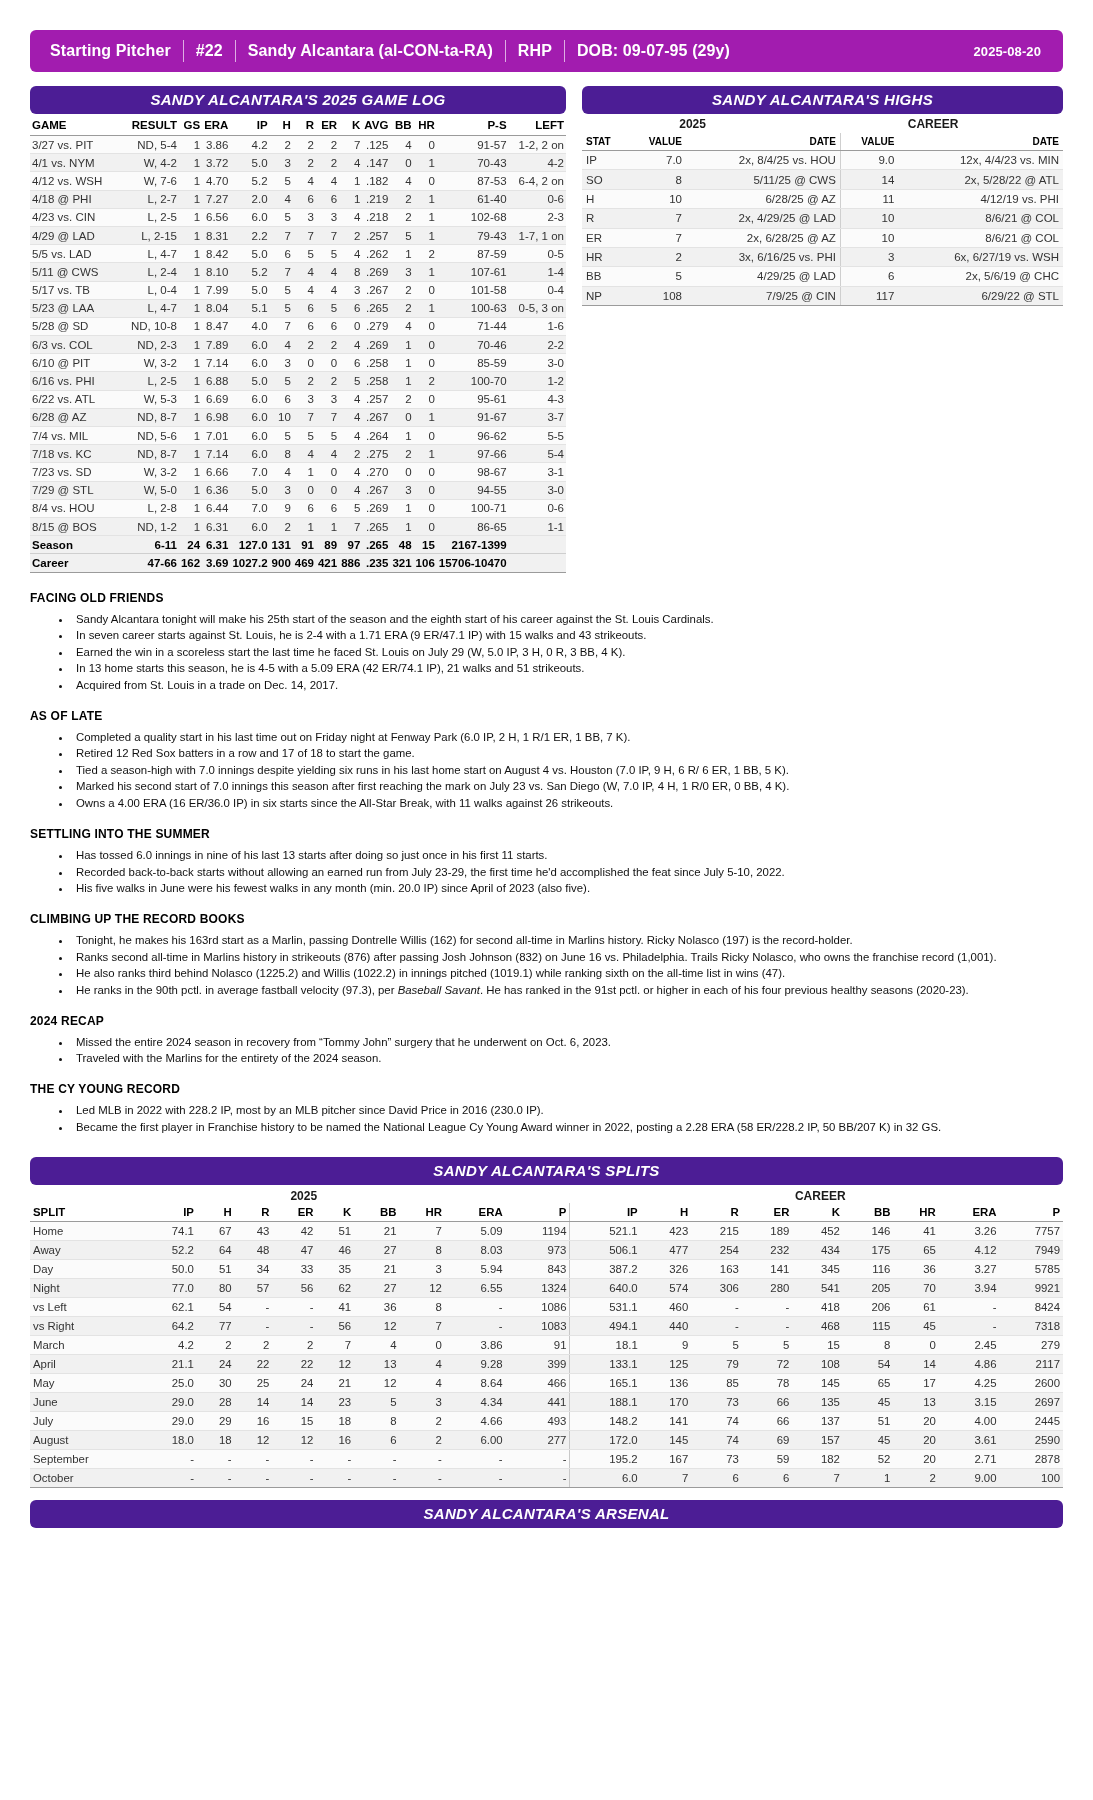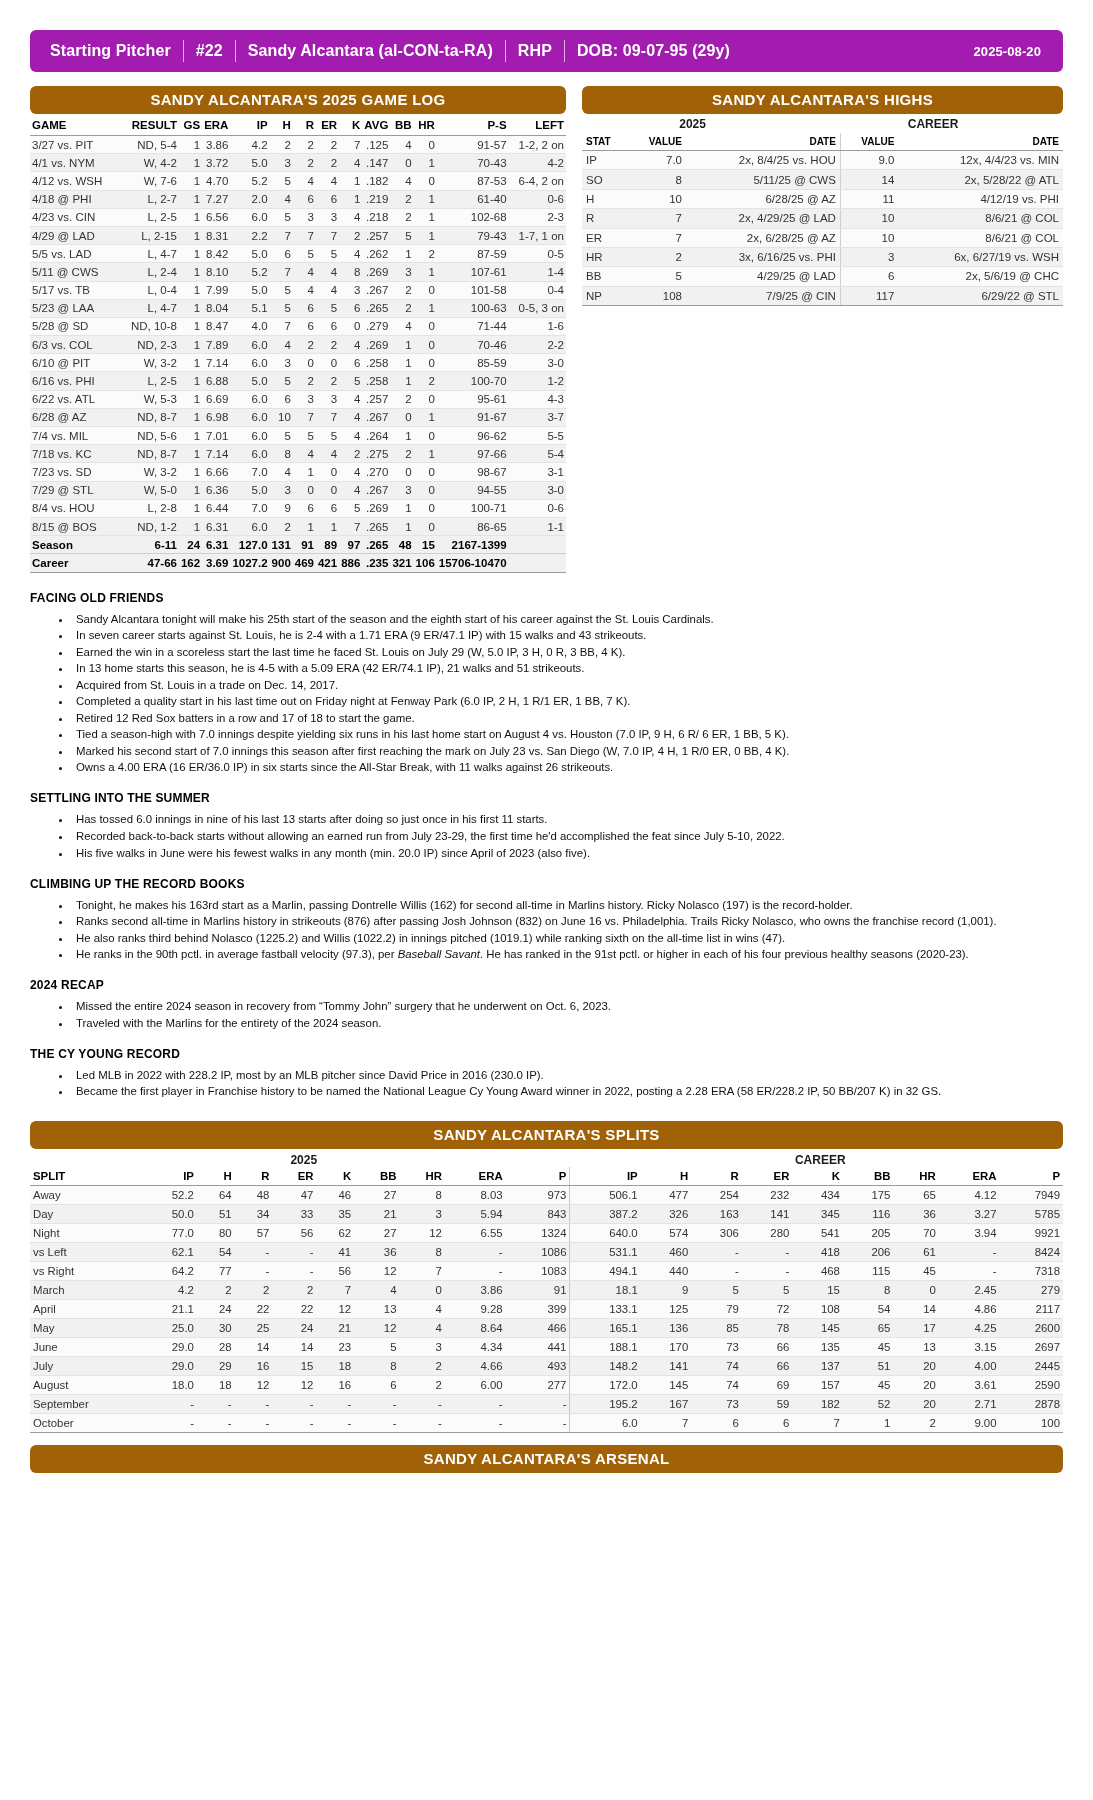--- a/index.html
+++ b/index.html
@@ -30,28 +30,29 @@
   .titlebar .left { display:flex; align-items:center; gap:0; }
   .titlebar .seg { padding:0 12px; white-space:nowrap; }
   .titlebar .seg:first-child { padding-left:4px; }
   .titlebar .divider {
     width:1px; height:22px; background:rgba(255,255,255,.65);
   }
   .titlebar .date { font-size:13px; font-weight:bold; padding-right:6px; }
 
   
   .banner {
-    background:#a16207;
+    background:#4c1d95;
     color:#fff;
     border-radius:6px;
     text-align:center;
     font-weight:bold;
     font-size:15px;
     padding:5px 0 6px 0;
     letter-spacing:.3px;
+    font-style:italic;
   }
 
   
   .toprow { display:flex; gap:16px; margin-top:14px; align-items:flex-start; }
   .col-left { width:536px; }
   .col-right { flex:1; }
 
   table.stat { width:100%; border-collapse:collapse; font-size:11.5px; }
   table.stat th {
     font-weight:bold; color:#000; font-size:11.5px;
@@ -638,20 +639,21 @@
 
   <div class="notes" id="notes-root">
       <div class="note-head">FACING OLD FRIENDS</div>
       <ul class="bullets">
         <li>Sandy Alcantara tonight will make his 25th start of the season and the eighth start of his career against the St. Louis Cardinals.</li>
         <li>In seven career starts against St. Louis, he is 2-4 with a 1.71 ERA (9 ER/47.1 IP) with 15 walks and 43 strikeouts.</li>
         <li>Earned the win in a scoreless start the last time he faced St. Louis on July 29 (W, 5.0 IP, 3 H, 0 R, 3 BB, 4 K).</li>
         <li>In 13 home starts this season, he is 4-5 with a 5.09 ERA (42 ER/74.1 IP), 21 walks and 51 strikeouts.</li>
         <li>Acquired from St. Louis in a trade on Dec. 14, 2017.</li>
       </ul>
+      <div class="note-head">AS OF LATE</div>
       <ul class="bullets">
         <li>Completed a quality start in his last time out on Friday night at Fenway Park (6.0 IP, 2 H, 1 R/1 ER, 1 BB, 7 K).</li>
         <li>Retired 12 Red Sox batters in a row and 17 of 18 to start the game.</li>
         <li>Tied a season-high with 7.0 innings despite yielding six runs in his last home start on August 4 vs. Houston (7.0 IP, 9 H, 6 R/ 6 ER, 1 BB, 5 K).</li>
         <li>Marked his second start of 7.0 innings this season after first reaching the mark on July 23 vs. San Diego (W, 7.0 IP, 4 H, 1 R/0 ER, 0 BB, 4 K).</li>
         <li>Owns a 4.00 ERA (16 ER/36.0 IP) in six starts since the All-Star Break, with 11 walks against 26 strikeouts.</li>
       </ul>
       <div class="note-head">SETTLING INTO THE SUMMER</div>
       <ul class="bullets">
         <li>Has tossed 6.0 innings in nine of his last 13 starts after doing so just once in his first 11 starts.</li>
@@ -704,20 +706,41 @@
             <th class="ta-r">ER</th>
             <th class="ta-r">K</th>
             <th class="ta-r">BB</th>
             <th class="ta-r">HR</th>
             <th class="ta-r">ERA</th>
             <th class="ta-r">P</th>
           </tr>
         </thead>
       <tbody id="sp-body">
           <tr>
+            <td class="ta-l">Home</td>
+            <td class="ta-r">74.1</td>
+            <td class="ta-r">67</td>
+            <td class="ta-r">43</td>
+            <td class="ta-r">42</td>
+            <td class="ta-r">51</td>
+            <td class="ta-r">21</td>
+            <td class="ta-r">7</td>
+            <td class="ta-r">5.09</td>
+            <td class="ta-r">1194</td>
+            <td class="ta-r divcol">521.1</td>
+            <td class="ta-r">423</td>
+            <td class="ta-r">215</td>
+            <td class="ta-r">189</td>
+            <td class="ta-r">452</td>
+            <td class="ta-r">146</td>
+            <td class="ta-r">41</td>
+            <td class="ta-r">3.26</td>
+            <td class="ta-r">7757</td>
+          </tr>
+          <tr>
             <td class="ta-l">Away</td>
             <td class="ta-r">52.2</td>
             <td class="ta-r">64</td>
             <td class="ta-r">48</td>
             <td class="ta-r">47</td>
             <td class="ta-r">46</td>
             <td class="ta-r">27</td>
             <td class="ta-r">8</td>
             <td class="ta-r">8.03</td>
             <td class="ta-r">973</td>

